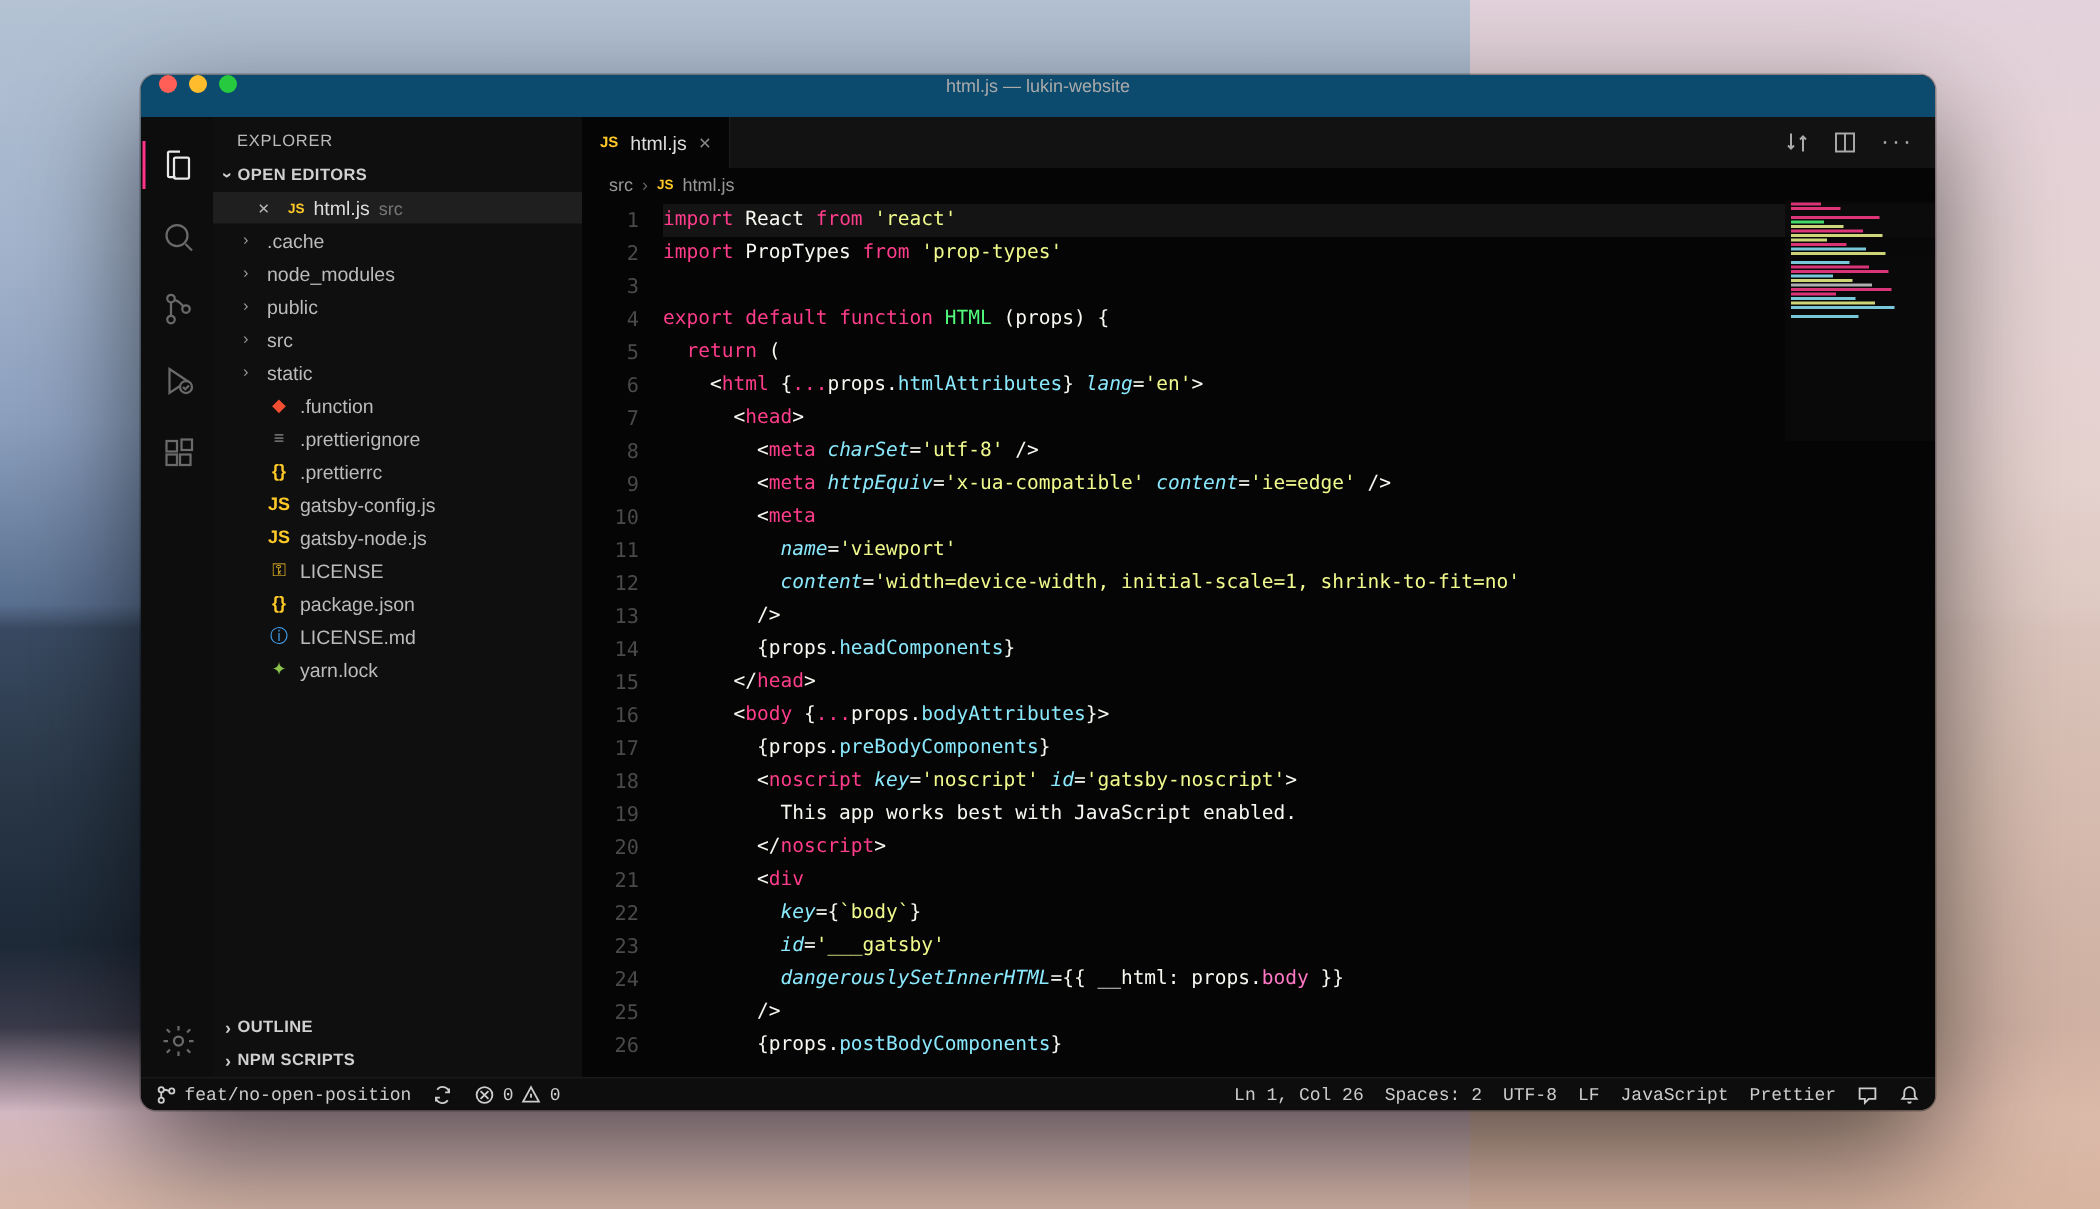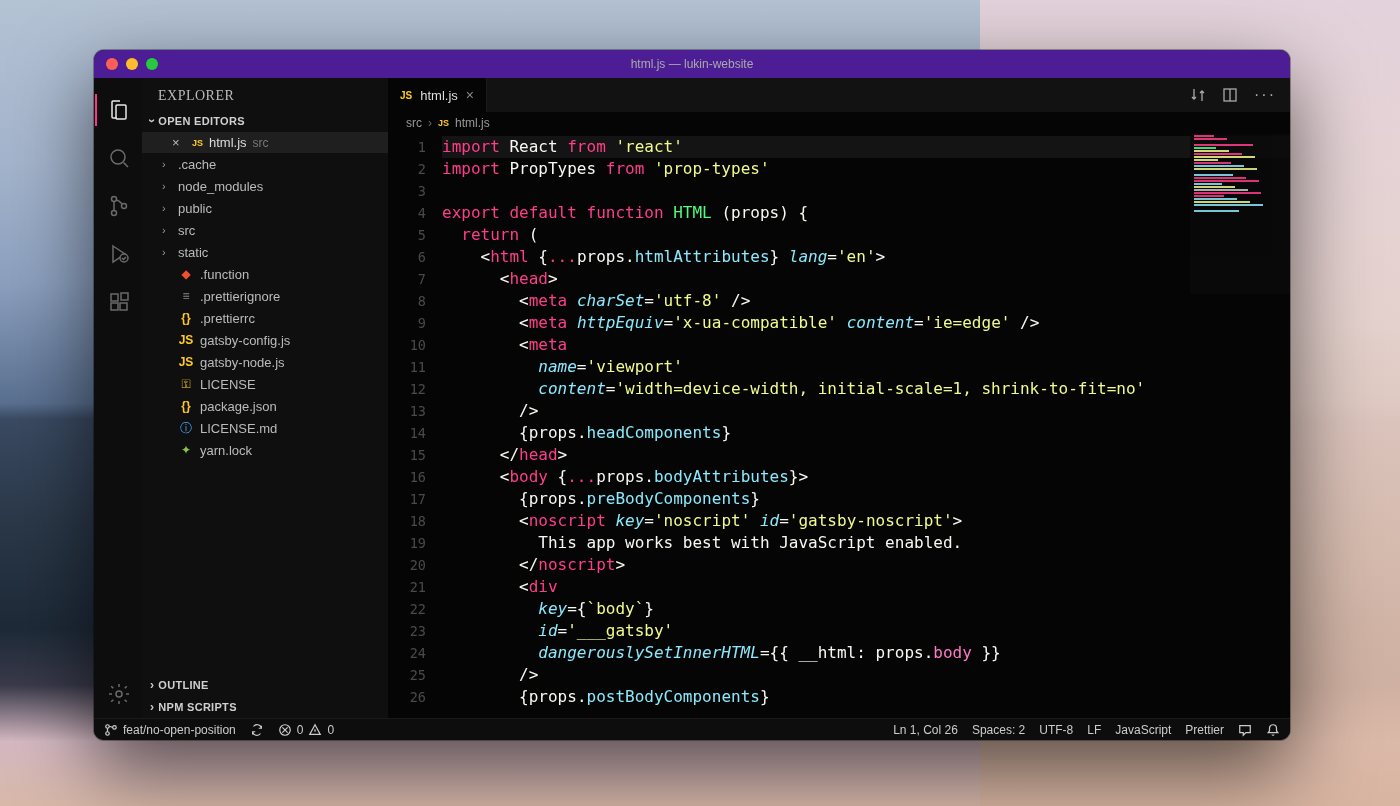--- a/index.html
+++ b/index.html
@@ -26,22 +26,22 @@
 .window {
   position: absolute; top: 50px; left: 94px;
   width: 1196px; height: 690px;
   background: #0a0a0a;
   border-radius: 10px;
   box-shadow: 0 30px 80px rgba(0,0,0,0.6), 0 0 0 1px rgba(0,0,0,0.3);
   display: flex; flex-direction: column;
   overflow: hidden;
 }
 .titlebar {
-  height: 28px; display: flex; align-items: center;
-  background: #4c1d95; position: relative;
+  height: 28px; display: flex; align-items: flex-start;
+  background: #0c4a6e; position: relative;
   flex-shrink: 0;
 }
 .traffic { display: flex; gap: 8px; padding-left: 12px; }
 .tl { width: 12px; height: 12px; border-radius: 50%; }
 .tl.r { background: #ff5f56; }
 .tl.y { background: #ffbd2e; }
 .tl.g { background: #27c93f; }
 .titlebar-title {
   position: absolute; left: 0; right: 0; text-align: center;
   color: #aaa; font-size: 12px; pointer-events: none;
@@ -61,22 +61,22 @@
 .activitybar .ab.active::before {
   content: ""; position: absolute; left: 0; top: 8px; bottom: 8px; width: 2px; background: #ff3388;
 }
 .activitybar .spacer { flex: 1; }
 .sidebar {
   width: 246px; background: #0f0f0f; color: #ccc;
   display: flex; flex-direction: column; font-size: 12px;
   flex-shrink: 0;
 }
 .sidebar-title {
-  padding: 10px 16px 6px; font-size: 14px; letter-spacing: 0.5px;
-  color: #bbb; font-weight: 400; font-family: Liberation Serif, serif;
+  padding: 10px 16px 6px; font-size: 11px; letter-spacing: 0.5px;
+  color: #bbb; font-weight: 400;
 }
 .sec-head {
   padding: 4px 8px; font-size: 11px; font-weight: 700;
   color: #d0d0d0; display: flex; align-items: center; gap: 4px;
   cursor: pointer; letter-spacing: 0.3px;
 }
 .chev { display: inline-block; transition: transform 0.1s; font-size: 12px; color: #ccc; }
 .chev.down { transform: rotate(90deg); }
 .open-editor {
   padding: 3px 8px 3px 30px; display: flex; align-items: center; gap: 6px;
@@ -120,21 +120,21 @@
 }
 .code-area { flex: 1; display: flex; overflow: hidden; position: relative; }
 .gutter {
   width: 54px; text-align: right; padding-right: 16px;
   color: #4a4a4a; font-family: "SF Mono", Menlo, Consolas, monospace;
   font-size: 13.5px; line-height: 22px; padding-top: 2px;
   user-select: none;
 }
 .code {
   flex: 1; font-family: "SF Mono", Menlo, Consolas, monospace;
-  font-size: 16px; line-height: 22px; padding-top: 2px;
+  font-size: 13px; line-height: 22px; padding-top: 2px;
   white-space: pre; color: #ccc;
 }
 .code .ln { height: 22px; display: block; }
 .code .ln.cursor { background: #141414; }
 .minimap {
   position: absolute; top: 0; right: 0; width: 100px; height: 160px;
   background: #0a0a0a; opacity: 0.85;
 }
 .minimap .ml { height: 2px; margin: 1px 4px; }
 
@@ -147,21 +147,21 @@
 .punct { color: #f8f8f2; }
 .spread { color: #ff3d8b; }
 .prop { color: #8be9fd; }
 .body-prop { color: #ff79c6; }
 .statusbar {
   height: 22px; background: #0d0d0d; color: #ccc;
   display: flex; align-items: center; font-size: 12px;
   padding: 0 10px; gap: 14px; flex-shrink: 0;
   border-top: 1px solid #1a1a1a;
 }
-.statusbar .sbi { display: flex; align-items: center; gap: 5px; cursor: pointer; }
+.statusbar .sbi { display: flex; align-items: center; gap: 5px; cursor: pointer; font-family: Liberation Mono, monospace; }
 .statusbar .spacer { flex: 1; }
 svg { display: block; }
 </style>
 </head>
 <body>
 
 <div class="desktop-bg"></div>
 
 <div class="window">
   <div class="titlebar">

